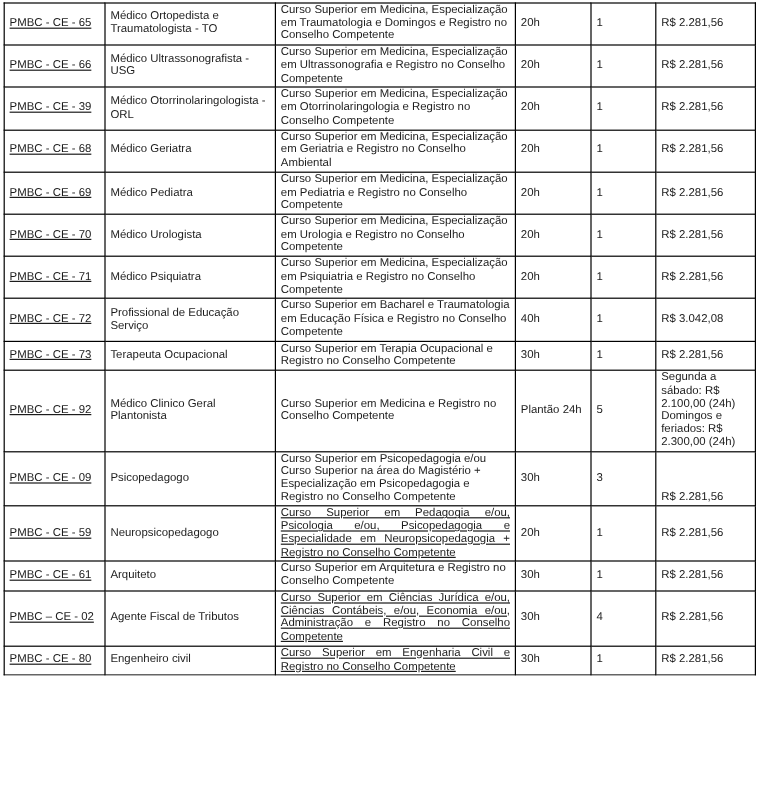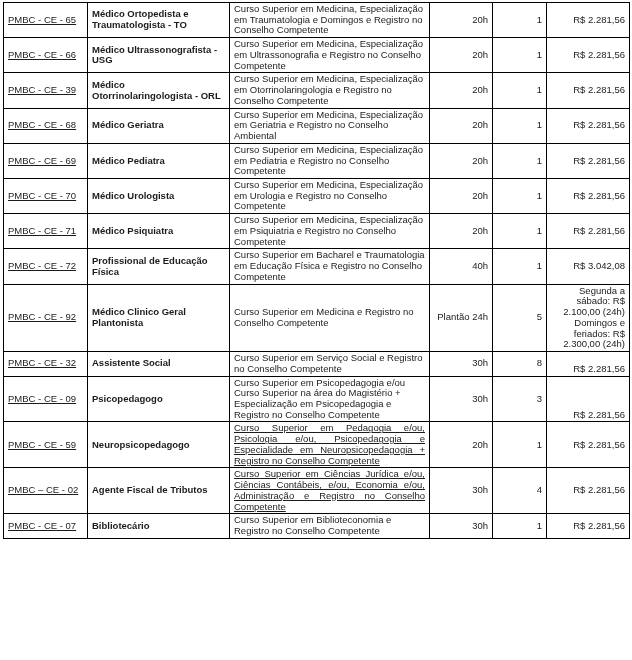--- a/index.html
+++ b/index.html
@@ -24,24 +24,24 @@
     font-size: 9.5px;
     line-height: 1.13;
   }
   table.vacancies td {
     border: 1px solid var(--border-color);
     padding: 1px 4px;
     vertical-align: middle;
     word-wrap: break-word;
   }
   td.code { white-space: nowrap; padding-left: 5px; text-decoration: underline; }
-  td.position { padding-left: 5px; font-weight: bold; }
+  td.position { padding-left: 5px; }
   td.requirements { padding: 1px 3px; }
   td.requirements.justify { text-align: justify; text-decoration: underline; }
-  td.hours, td.vacancies-n, td.salary { text-align: right; }
+  td.hours, td.vacancies-n, td.salary { text-align: left; }
   td.salary.valign-bottom { vertical-align: bottom; }
 </style>
 </head>
 <body>
 
 <table class="vacancies">
   <colgroup>
     <col style="width:84px">
     <col style="width:142px">
     <col style="width:200px">
@@ -109,80 +109,88 @@
     <td class="code">PMBC - CE - 71</td>
     <td class="position">Médico Psiquiatra</td>
     <td class="requirements">Curso Superior em Medicina, Especialização em Psiquiatria e Registro no Conselho Competente</td>
     <td class="hours">20h</td>
     <td class="vacancies-n">1</td>
     <td class="salary">R$ 2.281,56</td>
   </tr>
 
   <tr>
     <td class="code">PMBC - CE - 72</td>
-    <td class="position">Profissional de Educação Física</td>
+    <td class="position">Profissional de Educação Serviço</td>
     <td class="requirements">Curso Superior em Bacharel e Traumatologia em Educação Física e Registro no Conselho Competente</td>
     <td class="hours">40h</td>
     <td class="vacancies-n">1</td>
     <td class="salary">R$ 3.042,08</td>
   </tr>
 
+  <tr>
+    <td class="code">PMBC - CE - 73</td>
+    <td class="position">Terapeuta Ocupacional</td>
+    <td class="requirements">Curso Superior em Terapia Ocupacional e Registro no Conselho Competente</td>
+    <td class="hours">30h</td>
+    <td class="vacancies-n">1</td>
+    <td class="salary">R$ 2.281,56</td>
+  </tr>
 
   <tr>
     <td class="code">PMBC - CE - 92</td>
     <td class="position">Médico Clinico Geral Plantonista</td>
     <td class="requirements">Curso Superior em Medicina e Registro no Conselho Competente</td>
     <td class="hours">Plantão 24h</td>
     <td class="vacancies-n">5</td>
     <td class="salary">Segunda a sábado: R$ 2.100,00 (24h) Domingos e feriados: R$ 2.300,00 (24h)</td>
   </tr>
 
-  <tr>
-    <td class="code">PMBC - CE - 32</td>
-    <td class="position">Assistente Social</td>
-    <td class="requirements">Curso Superior em Serviço Social e Registro no Conselho Competente</td>
-    <td class="hours">30h</td>
-    <td class="vacancies-n">8</td>
-    <td class="salary valign-bottom">R$ 2.281,56</td>
-  </tr>
 
   <tr>
     <td class="code">PMBC - CE - 09</td>
     <td class="position">Psicopedagogo</td>
     <td class="requirements">Curso Superior em Psicopedagogia e/ou Curso Superior na área do Magistério + Especialização em Psicopedagogia e Registro no Conselho Competente</td>
     <td class="hours">30h</td>
     <td class="vacancies-n">3</td>
     <td class="salary valign-bottom">R$ 2.281,56</td>
   </tr>
 
   <tr>
     <td class="code">PMBC - CE - 59</td>
     <td class="position">Neuropsicopedagogo</td>
     <td class="requirements justify">Curso Superior em Pedagogia e/ou, Psicologia e/ou, Psicopedagogia e Especialidade em Neuropsicopedagogia + Registro no Conselho Competente</td>
     <td class="hours">20h</td>
     <td class="vacancies-n">1</td>
     <td class="salary">R$ 2.281,56</td>
   </tr>
 
+  <tr>
+    <td class="code">PMBC - CE - 61</td>
+    <td class="position">Arquiteto</td>
+    <td class="requirements">Curso Superior em Arquitetura e Registro no Conselho Competente</td>
+    <td class="hours">30h</td>
+    <td class="vacancies-n">1</td>
+    <td class="salary">R$ 2.281,56</td>
+  </tr>
 
   <tr>
     <td class="code">PMBC – CE - 02</td>
     <td class="position">Agente Fiscal de Tributos</td>
     <td class="requirements justify">Curso Superior em Ciências Jurídica e/ou, Ciências Contábeis, e/ou, Economia e/ou, Administração e Registro no Conselho Competente</td>
     <td class="hours">30h</td>
     <td class="vacancies-n">4</td>
     <td class="salary">R$ 2.281,56</td>
   </tr>
 
 
 
-
   <tr>
-    <td class="code">PMBC - CE - 07</td>
-    <td class="position">Bibliotecário</td>
-    <td class="requirements">Curso Superior em Biblioteconomia e Registro no Conselho Competente</td>
+    <td class="code">PMBC - CE - 80</td>
+    <td class="position">Engenheiro civil</td>
+    <td class="requirements justify">Curso Superior em Engenharia Civil e Registro no Conselho Competente</td>
     <td class="hours">30h</td>
     <td class="vacancies-n">1</td>
     <td class="salary">R$ 2.281,56</td>
   </tr>
 
+
   </tbody>
 </table>
 
 </body></html>

